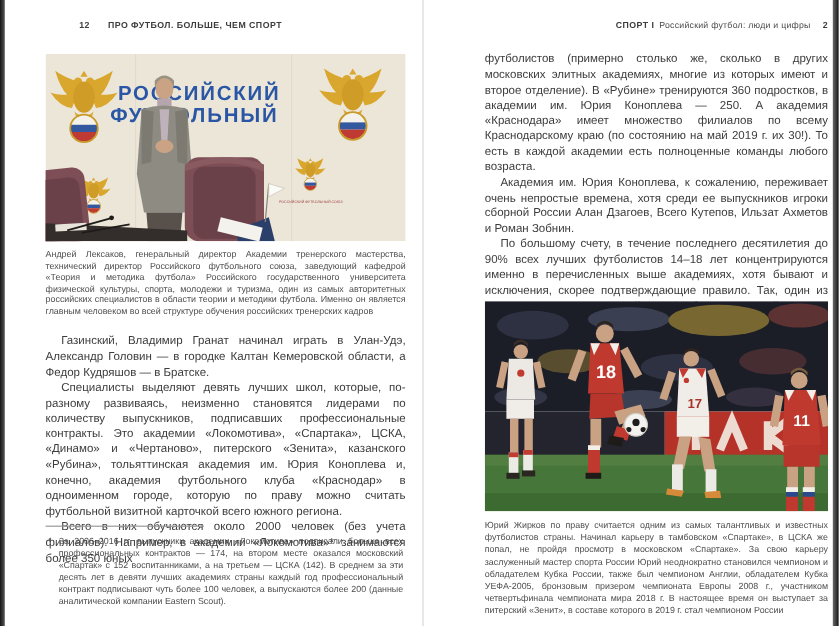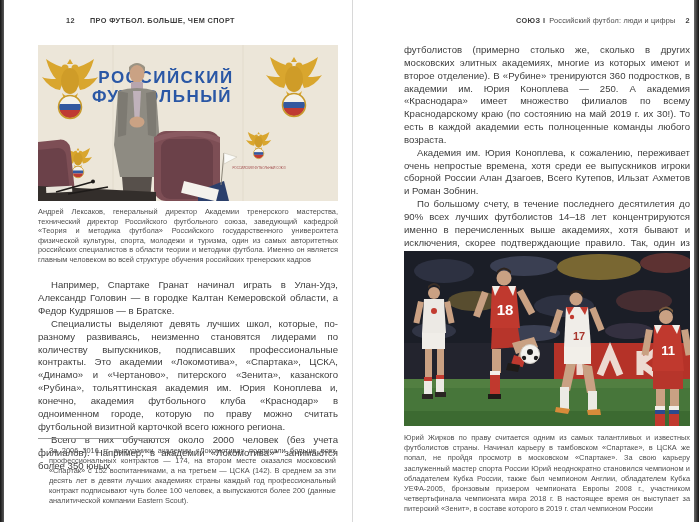--- a/index.html
+++ b/index.html
@@ -132,33 +132,33 @@
     <g transform="translate(208,86) scale(0.45)">
         <use href="#rfu-eagle"></use>
       </g>
     <text x="221" y="124" font-size="3" fill="#a04848" text-anchor="middle">РОССИЙСКИЙ ФУТБОЛЬНЫЙ СОЮЗ</text>
   </svg>
 </div>
 
 <div class="caption-left">Андрей Лексаков, генеральный директор Академии тренерского мастерства, технический директор Российского футбольного союза, заведующий кафедрой «Теория и методика футбола» Российского государственного университета физической культуры, спорта, молодежи и туризма, один из самых авторитетных российских специалистов в области теории и методики футбола. Именно он является главным человеком во всей структуре обучения российских тренерских кадров</div>
 
 <div class="body-left">
-  <p>Например, Спартаке Гранат начинал играть в Улан-Удэ, Александр Головин — в городке Калтан Кемеровской области, а Федор Кудряшов — в Братске.</p>
+  <p>Газинский, Владимир Гранат начинал играть в Улан-Удэ, Александр Головин — в городке Калтан Кемеровской области, а Федор Кудряшов — в Братске.</p>
   <p>Специалисты выделяют девять лучших школ, которые, по-разному развиваясь, неизменно становятся лидерами по количеству выпускников, подписавших профессиональные контракты. Это академии «Локомотива», «Спартака», ЦСКА, «Динамо» и «Чертаново», питерского «Зенита», казанского «Рубина», тольяттинская академия им. Юрия Коноплева и, конечно, академия футбольного клуба «Краснодар» в одноименном городе, которую по праву можно считать футбольной визитной карточкой всего южного региона.</p>
   <p>Всего в них обучаются около 2000 человек (без учета филиалов). Например, в академии «Локомотива»* занимаются более 350 юных</p>
 </div>
 
 <div class="footnote-rule"></div>
 <div class="footnote">
   <span class="marker">*</span>
   <span class="ftext">За 2006–2016 гг. выпускники академии «Локомотива» подписали больше всех профессиональных контрактов — 174, на втором месте оказался московский «Спартак» с 152 воспитанниками, а на третьем — ЦСКА (142). В среднем за эти десять лет в девяти лучших академиях страны каждый год профессиональный контракт подписывают чуть более 100 человек, а выпускаются более 200 (данные аналитической компании Eastern Scout).</span>
 </div>
 
 <div class="header header-right">
-  <span class="chapter">СОЮЗ I</span>
+  <span class="chapter">СПОРТ I</span>
   <span class="rtitle">Российский футбол: люди и цифры</span>
   <span class="pnum">2</span>
 </div>
 
 <div class="body-right">
   <p class="no-indent">футболистов (примерно столько же, сколько в других московских элитных академиях, многие из которых имеют и второе отделение). В «Рубине» тренируются 360 подростков, в академии им. Юрия Коноплева — 250. А академия «Краснодара» имеет множество филиалов по всему Краснодарскому краю (по состоянию на май 2019 г. их 30!). То есть в каждой академии есть полноценные команды любого возраста.</p>
   <p>Академия им. Юрия Коноплева, к сожалению, переживает очень непростые времена, хотя среди ее выпускников игроки сборной России Алан Дзагоев, Всего Кутепов, Ильзат Ахметов и Роман Зобнин.</p>
   <p>По большому счету, в течение последнего десятилетия до 90% всех лучших футболистов 14–18 лет концентрируются именно в перечисленных выше академиях, хотя бывают и исключения, скорее подтверждающие правило. Так, один из самых талантливых российских футболистов Юрий Жирков начал профессиональную карьеру в 18 лет со второй лиги в тамбовском «Спартаке»; Юрий Газинский</p>
 </div>
 

